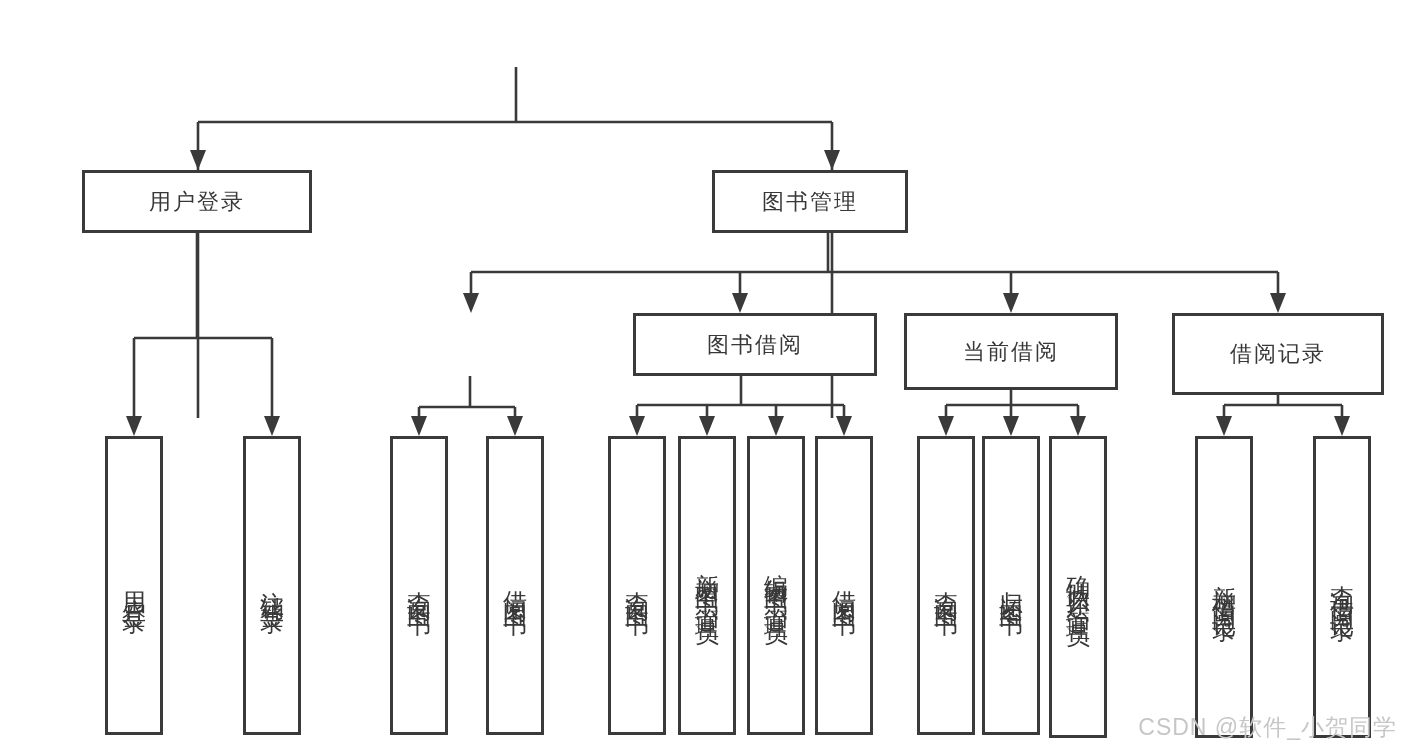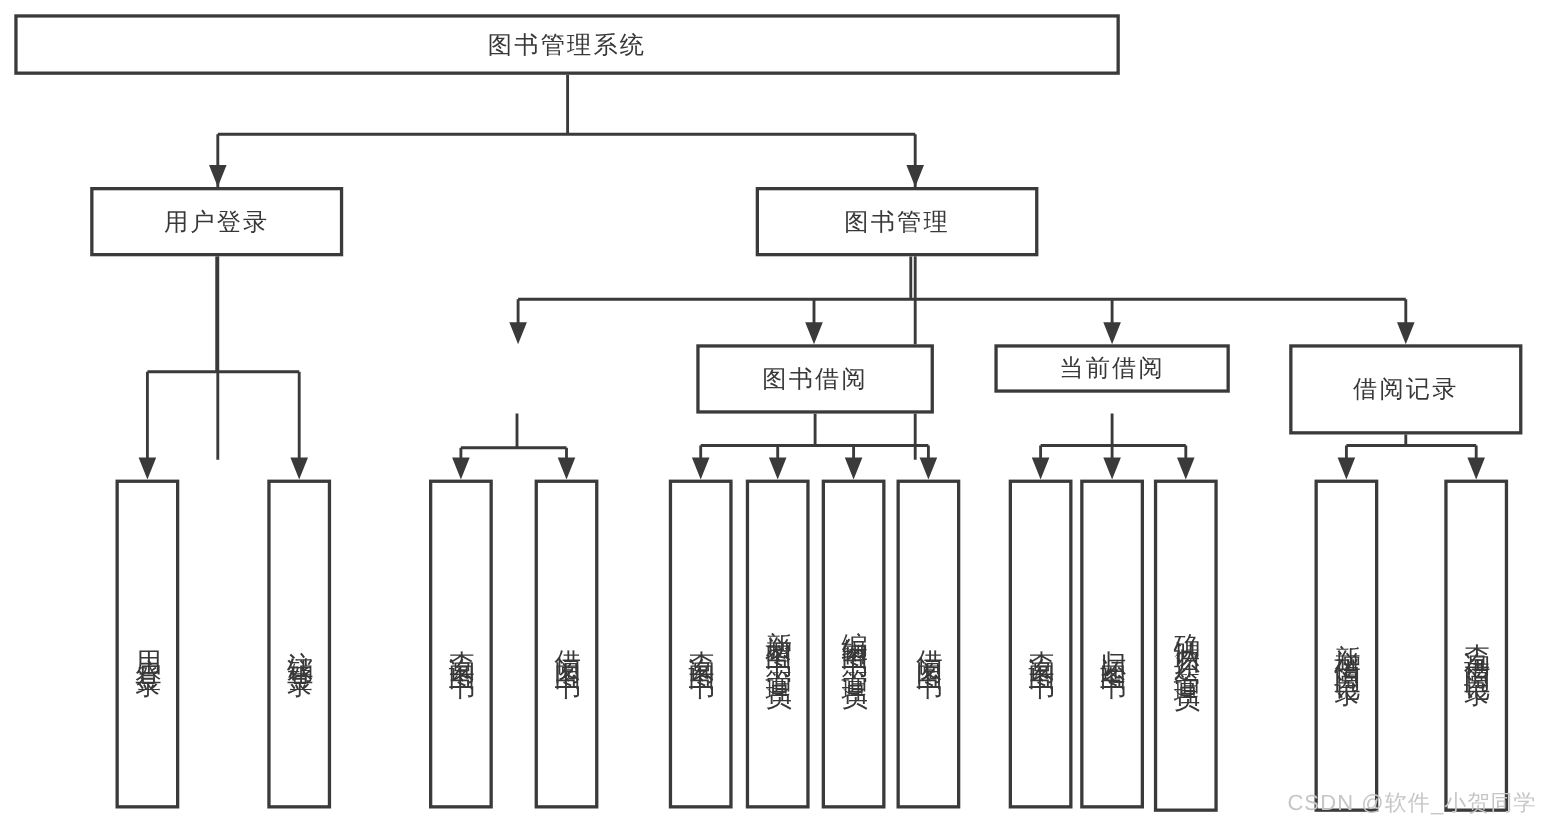--- a/index.html
+++ b/index.html
@@ -19,21 +19,21 @@
     display:flex;align-items:center;justify-content:center;
     color:var(--text);font-size:22px;letter-spacing:2px;z-index:2;
     white-space:nowrap;
   }
   .leaf{
     writing-mode:vertical-rl;
     font-size:24px;letter-spacing:7px;white-space:normal;
   }
   .watermark{
     position:absolute;right:8px;bottom:4px;z-index:5;
-    font-size:20px;letter-spacing:1px;color:var(--watermark);
+    font-size:23px;letter-spacing:1px;color:var(--watermark);
   }
 </style>
 </head>
 <body>
 
 <div class="canvas">
 
   <svg class="connectors" width="1405" height="747" viewBox="0 0 1405 747" aria-hidden="true">
     <path class="lines" d="
       M516,67 V122 M198,122 H832 M198,122 V418 M832,122 V418
@@ -58,27 +58,26 @@
       M699,416 L715,416 L707,436 Z
       M768,416 L784,416 L776,436 Z
       M836,416 L852,416 L844,436 Z
       M938,416 L954,416 L946,436 Z
       M1003,416 L1019,416 L1011,436 Z
       M1070,416 L1086,416 L1078,436 Z
       M1216,416 L1232,416 L1224,436 Z
       M1334,416 L1350,416 L1342,436 Z"></path>
   </svg>
 
-  <div class="node" style="left:13px;top:13px;width:1005px;height:55px">图书管理系统</div>
 
   <div class="node" style="left:82px;top:170px;width:230px;height:63px">用户登录</div>
-  <div class="node" style="left:687px;top:170px;width:257px;height:63px">图书管理</div>
+  <div class="node" style="left:712px;top:170px;width:196px;height:63px">图书管理</div>
 
-  <div class="node" style="left:633px;top:313px;width:216px;height:63px">图书借阅</div>
-  <div class="node" style="left:904px;top:313px;width:214px;height:44px">当前借阅</div>
+  <div class="node" style="left:633px;top:313px;width:244px;height:63px">图书借阅</div>
+  <div class="node" style="left:904px;top:313px;width:214px;height:77px">当前借阅</div>
   <div class="node" style="left:1172px;top:313px;width:212px;height:82px">借阅记录</div>
 
   <div class="node leaf" style="left:105px;top:436px;width:58px;height:299px">用户登录</div>
   <div class="node leaf" style="left:243px;top:436px;width:58px;height:299px">注销登录</div>
 
   <div class="node leaf" style="left:390px;top:436px;width:58px;height:299px">查询图书</div>
   <div class="node leaf" style="left:486px;top:436px;width:58px;height:299px">借阅图书</div>
 
   <div class="node leaf" style="left:608px;top:436px;width:58px;height:299px">查询图书</div>
   <div class="node leaf" style="left:678px;top:436px;width:58px;height:299px">新增图书（管理员）</div>

